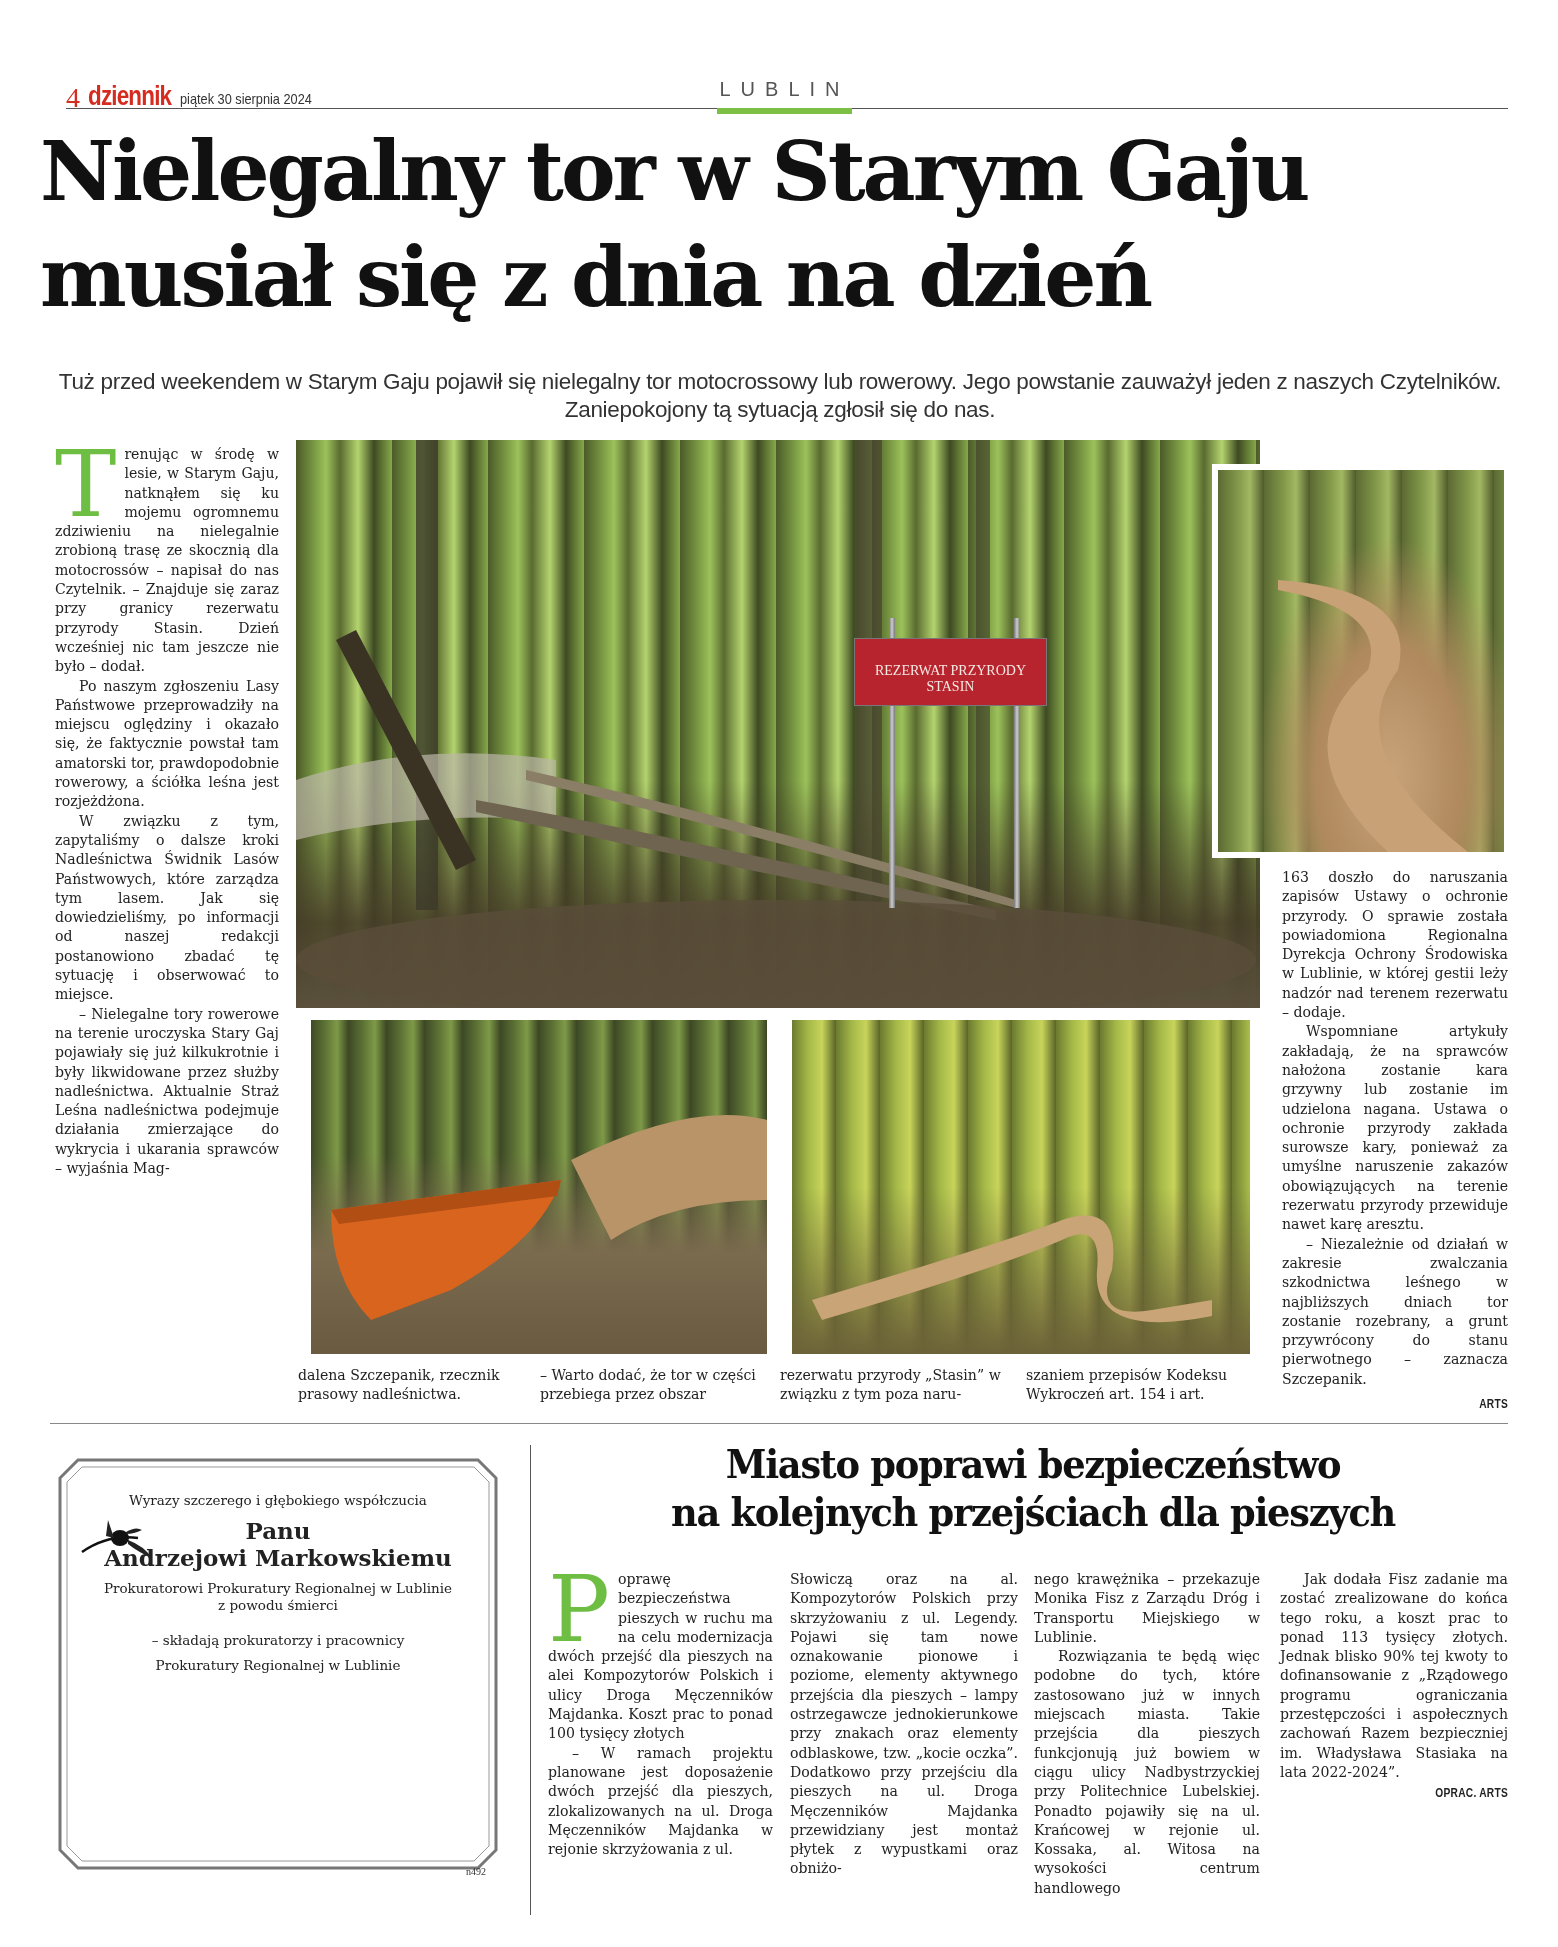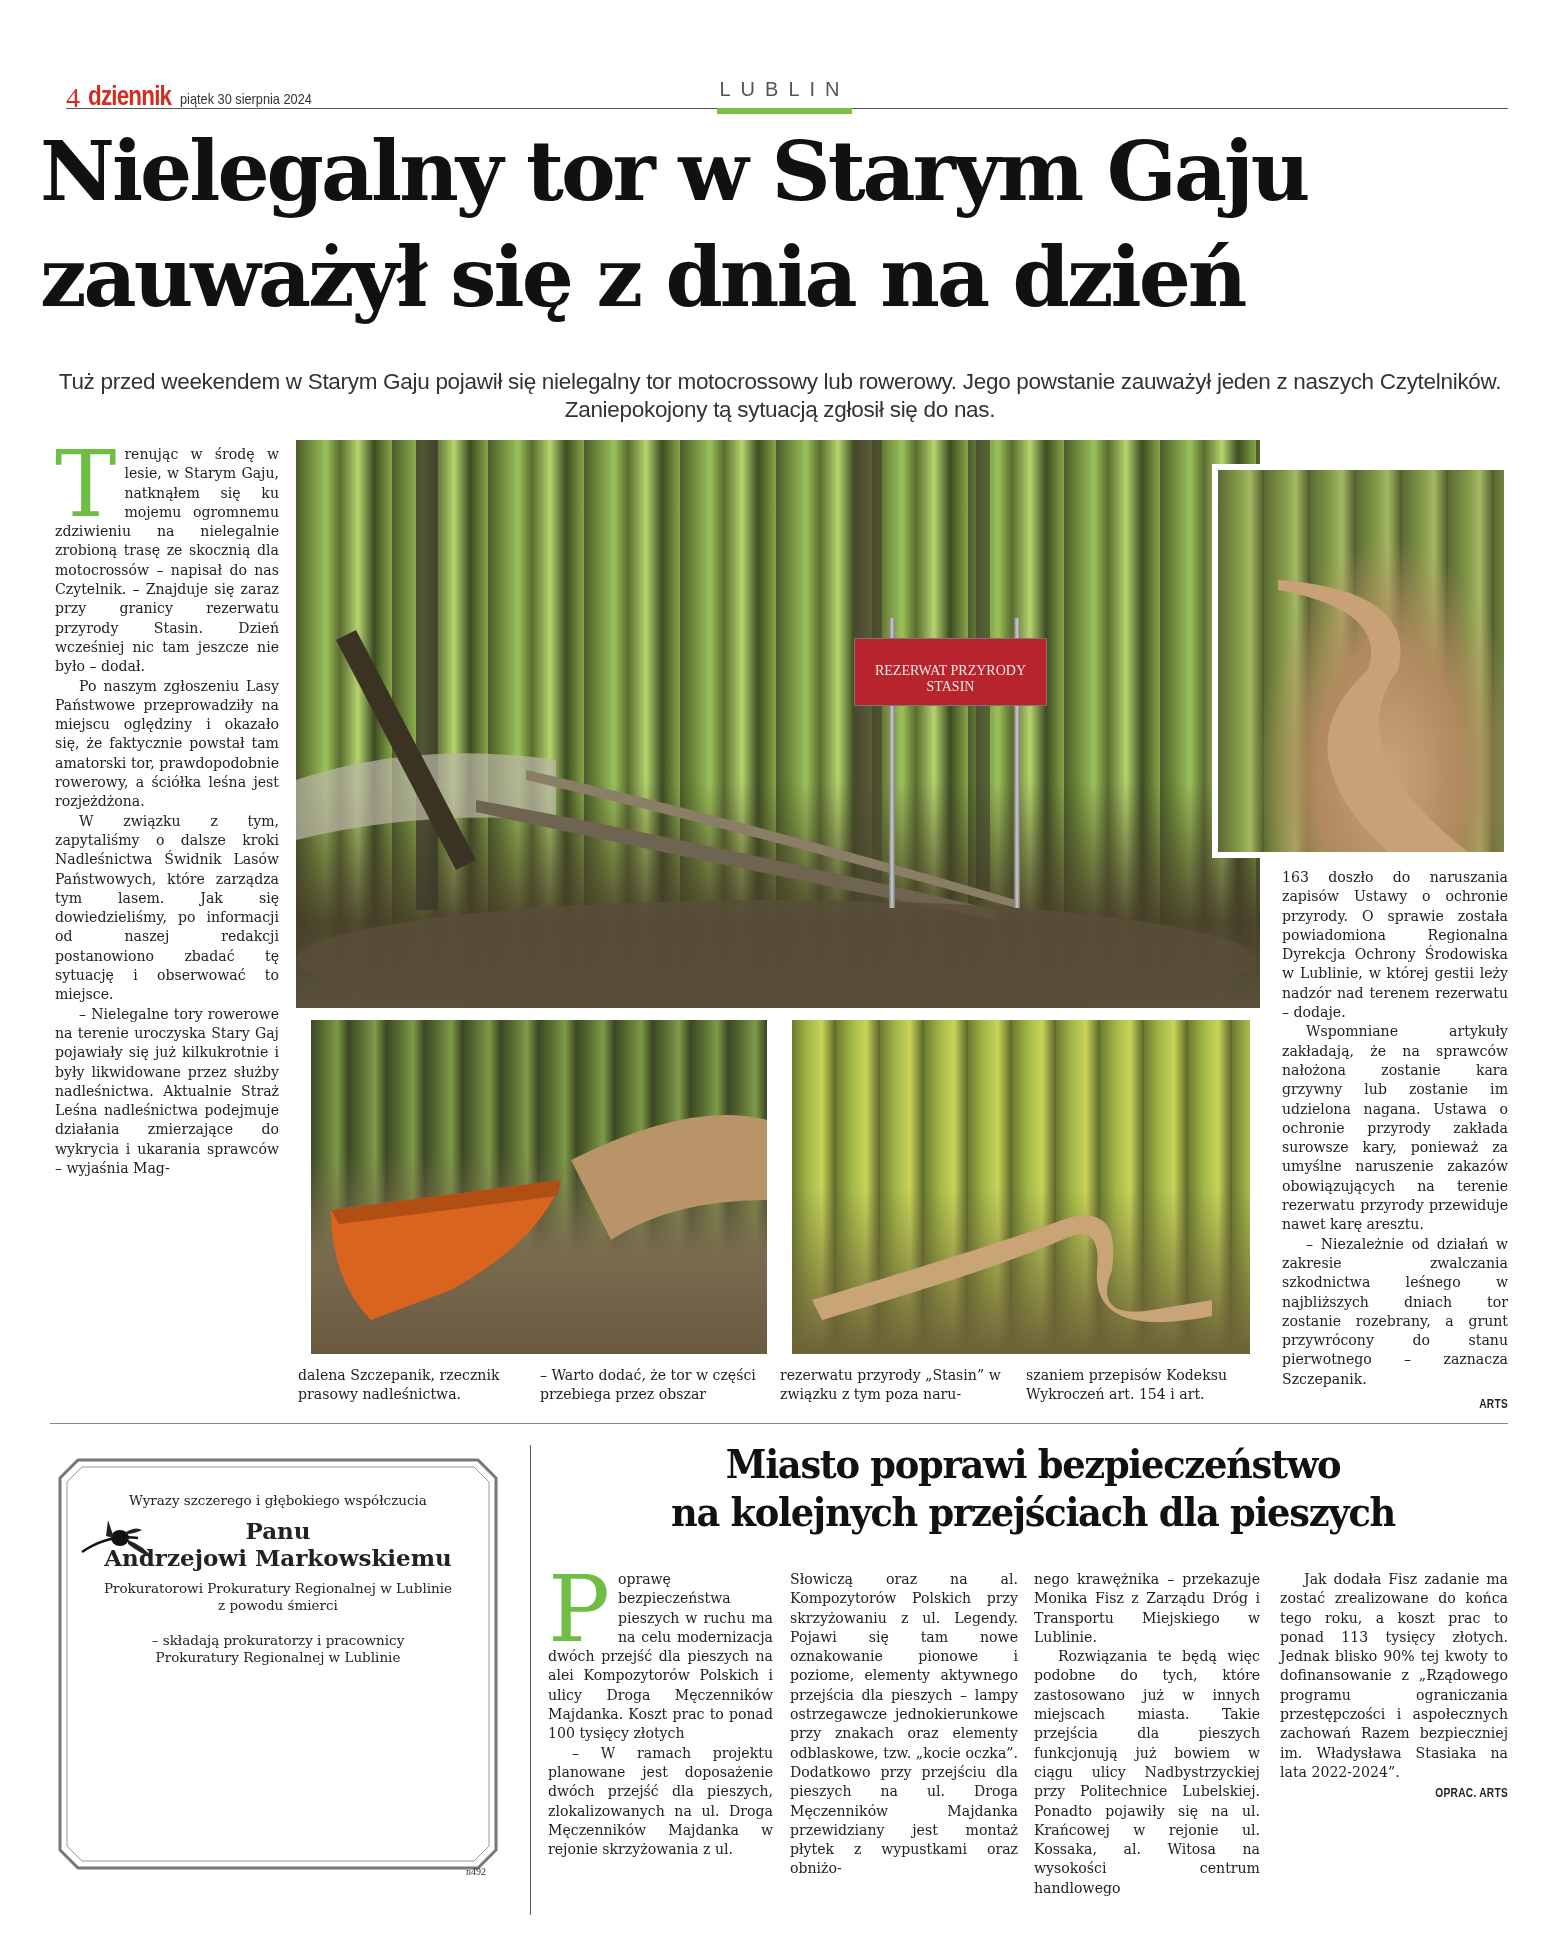--- a/index.html
+++ b/index.html
@@ -53,21 +53,21 @@
 
 <div class="abs page-num">4</div>
 <div class="abs logo">dziennik</div>
 <div class="abs date">piątek 30 sierpnia 2024</div>
 <div class="abs section">LUBLIN</div>
 <div class="abs header-rule"></div>
 <div class="abs section-bar"></div>
 
 <div class="abs headline">
   <div>Nielegalny tor w Starym Gaju</div>
-  <div>zauważył się z dnia na dzień</div>
+  <div>musiał się z dnia na dzień</div>
 </div>
 <div class="abs lead">Tuż przed weekendem w Starym Gaju pojawił się nielegalny tor motocrossowy lub rowerowy. Jego powstanie zauważył jeden z naszych Czytelników. Zaniepokojony tą sytuacją zgłosił się do nas.</div>
 
 <div class="abs col" style="left:55px; top:445px; width:224px;">
   <span class="dropcap">T</span>
   <p class="noind">renując w środę w lesie, w Starym Gaju, natknąłem się ku mojemu ogromnemu zdziwieniu na nielegalnie zrobioną trasę ze skocznią dla motocrossów – napisał do nas Czytelnik. – Znajduje się zaraz przy granicy rezerwatu przyrody Stasin. Dzień wcześniej nic tam jeszcze nie było – dodał.</p>
   <p>Po naszym zgłoszeniu Lasy Państwowe przeprowadziły na miejscu oględziny i okazało się, że faktycznie powstał tam amatorski tor, prawdopodobnie rowerowy, a ściółka leśna jest rozjeżdżona.</p>
   <p>W związku z tym, zapytaliśmy o dalsze kroki Nadleśnictwa Świdnik Lasów Państwowych, które zarządza tym lasem. Jak się dowiedzieliśmy, po informacji od naszej redakcji postanowiono zbadać tę sytuację i obserwować to miejsce.</p>
   <p>– Nielegalne tory rowerowe na terenie uroczyska Stary Gaj pojawiały się już kilkukrotnie i były likwidowane przez służby nadleśnictwa. Aktualnie Straż Leśna nadleśnictwa podejmuje działania zmierzające do wykrycia i ukarania sprawców – wyjaśnia Mag-</p>
 </div>
@@ -142,21 +142,21 @@
     <path d="M20 2 L420 2 L438 20 L438 392 L420 410 L20 410 L2 392 L2 20 Z" fill="none" stroke="#777" stroke-width="3"></path>
     <path d="M24 9 L416 9 L431 24 L431 388 L416 403 L24 403 L9 388 L9 24 Z" fill="none" stroke="#999" stroke-width="1"></path>
   </svg>
   <div class="obit-inner">
     <div class="o-line1">Wyrazy szczerego i głębokiego współczucia</div>
     <div class="o-panu">Panu</div>
     <div class="o-name">Andrzejowi Markowskiemu</div>
     <div class="o-role">Prokuratorowi Prokuratury Regionalnej w Lublinie</div>
     <div class="o-role" style="margin-top:0">z powodu śmierci</div>
     <div class="o-from">– składają prokuratorzy i pracownicy</div>
-    <div class="o-role" style="margin-top:0">Prokuratury Regionalnej w Lublinie</div>
+    <div class="o-role" style="margin-top:8px">Prokuratury Regionalnej w Lublinie</div>
     <svg width="80" height="44" style="margin-top:34px">
       <path d="M4 36 Q30 18 60 22" stroke="#111" stroke-width="2.5" fill="none"></path>
       <ellipse cx="42" cy="22" rx="9" ry="8" fill="#111"></ellipse>
       <path d="M30 4 L36 22 L28 20 Z" fill="#222"></path>
       <path d="M50 24 Q66 30 74 42 Q60 36 50 28 Z" fill="#222"></path>
       <path d="M48 16 Q58 10 64 14 Q56 18 48 18 Z" fill="#222"></path>
     </svg>
   </div>
 </div>
 <div class="abs o-code">n492</div>

